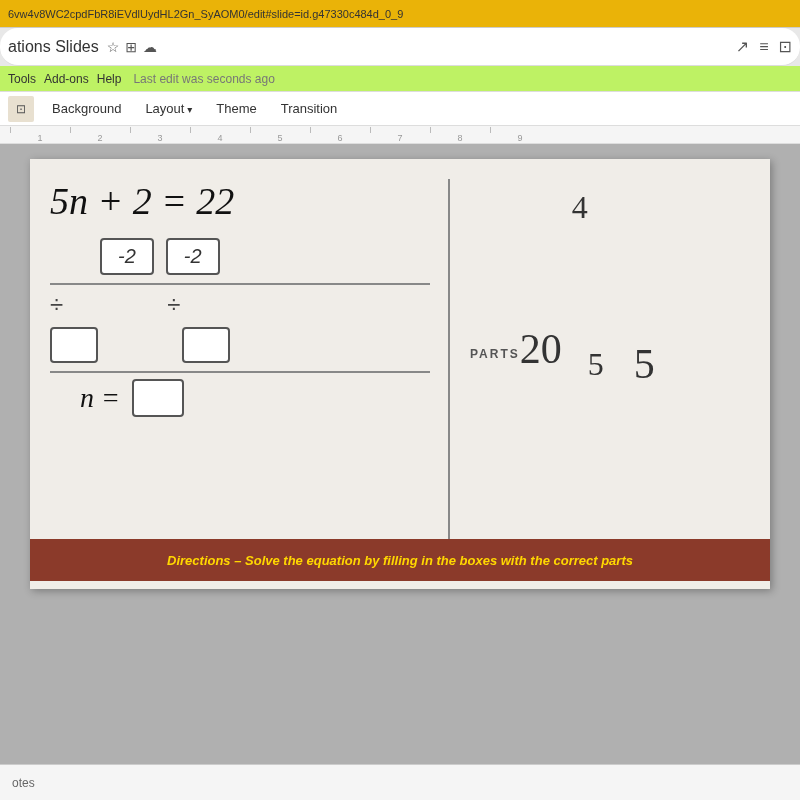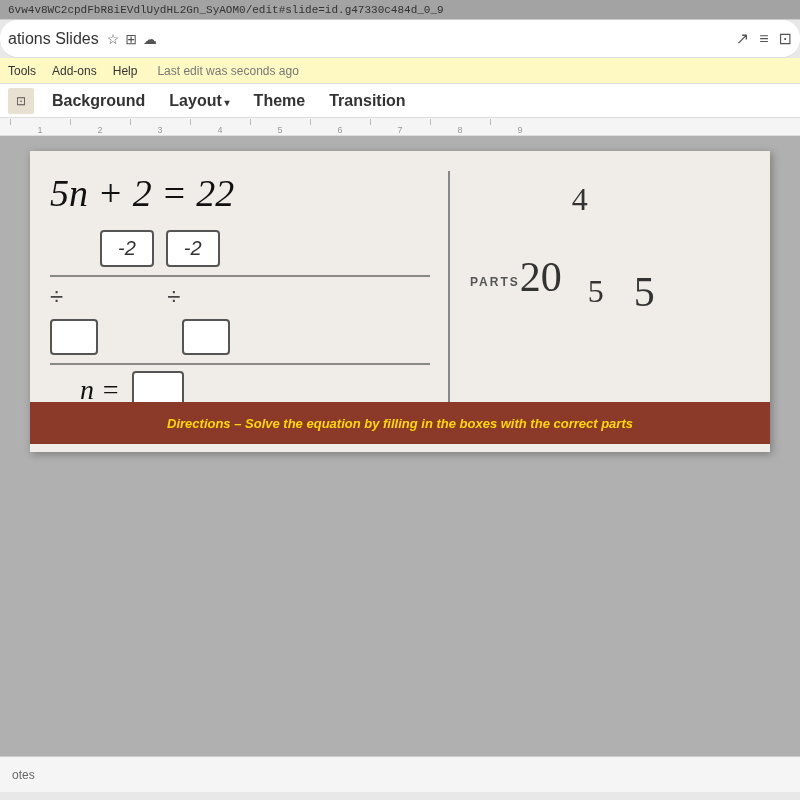--- a/index.html
+++ b/index.html
@@ -6,29 +6,28 @@
     body {
       width: 800px;
       height: 800px;
       background: #e8e8e8;
       font-family: Arial, sans-serif;
       overflow: hidden;
     }
 
     
     .address-bar {
-      background: #a3a3a3;
-      height: 20px;
+      background: #eab308;
+      height: 28px;
       display: flex;
       align-items: center;
       padding: 0 8px;
       font-size: 11px;
       color: #333;
       border-bottom: 1px solid #ccc;
-      font-family: Liberation Mono, monospace;
     }
 
     
     .app-header {
       background: #fff;
       height: 38px;
       display: flex;
       align-items: center;
       padding: 0 8px;
       border-bottom: 1px solid #ddd;
@@ -56,26 +55,26 @@
       gap: 10px;
       align-items: center;
     }
     .header-right-icon {
       font-size: 16px;
       color: #555;
     }
 
     
     .menu-bar {
-      background: #fef9c3;
+      background: #bef264;
       height: 26px;
       display: flex;
       align-items: center;
       padding: 0 8px;
-      gap: 16px;
+      gap: 8px;
       border-bottom: 1px solid #ddd;
       font-size: 12px;
       color: #333;
     }
     .menu-item {
       cursor: pointer;
     }
     .menu-item.last-edit {
       color: #777;
       margin-left: 4px;
@@ -86,27 +85,26 @@
       background: #fff;
       height: 34px;
       display: flex;
       align-items: center;
       padding: 0 8px;
       gap: 4px;
       border-bottom: 1px solid #ddd;
     }
     .toolbar-btn {
       padding: 3px 10px;
-      font-size: 16px;
+      font-size: 13px;
       color: #333;
       background: transparent;
       border: none;
       cursor: pointer;
       border-radius: 3px;
-      font-weight: bold;
     }
     .toolbar-btn.with-arrow::after {
       content: ' ▾';
       font-size: 10px;
     }
     .toolbar-icon-btn {
       width: 26px;
       height: 26px;
       display: flex;
       align-items: center;
@@ -147,21 +145,21 @@
       display: flex;
       justify-content: center;
       align-items: flex-start;
       padding: 15px;
       background: #b0b0b0;
     }
 
     .slide {
       background: #f0ede8;
       width: 740px;
-      height: 301px;
+      height: 430px;
       position: relative;
       box-shadow: 2px 2px 8px rgba(0,0,0,0.3);
       overflow: hidden;
     }
 
     
     .slide-left {
       position: absolute;
       left: 20px;
       top: 20px;

